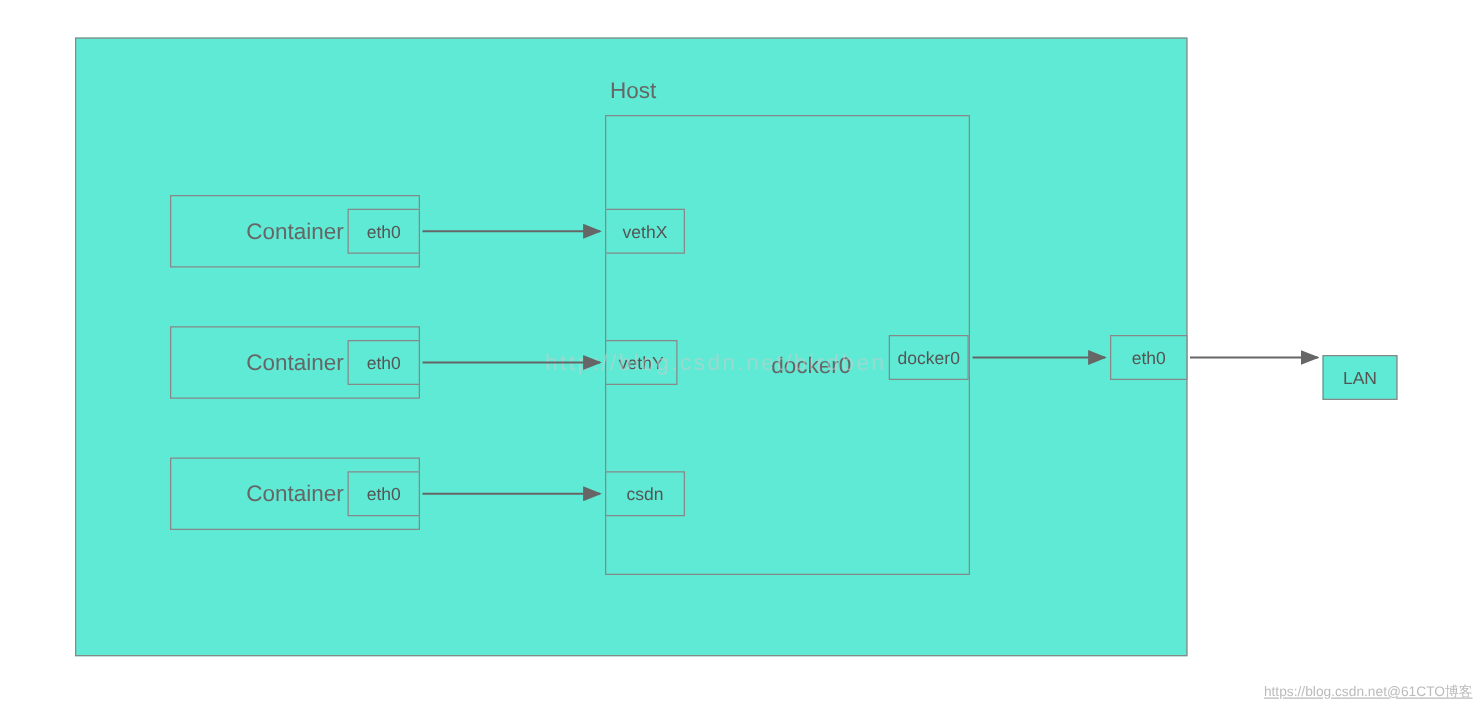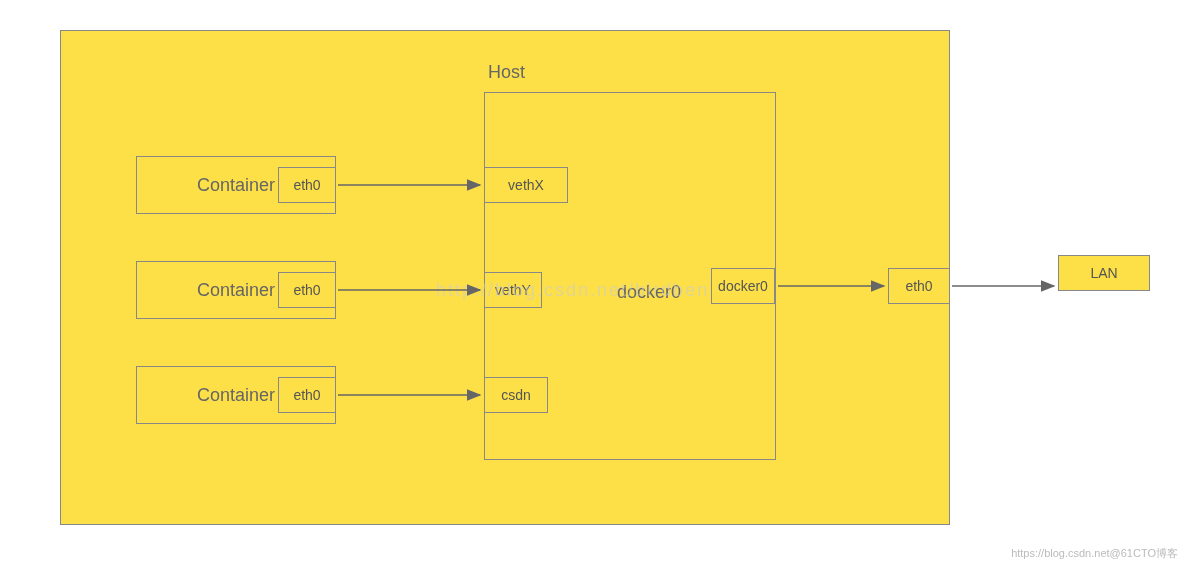--- a/index.html
+++ b/index.html
@@ -9,21 +9,21 @@
       font-family: Arial, sans-serif;
       font-size: 14px;
       color: #555;
       position: relative;
       background: #fff;
     }
     .canvas { position: absolute; inset: 0; }
     .box {
       position: absolute;
       border: 1.5px solid #888;
-      background: #fde047;
+      background: #5eead4;
       display: flex;
       align-items: center;
       justify-content: center;
     }
     .label {
       position: absolute;
       color: #666;
       font-size: 18px;
     }
     .watermark {
@@ -32,20 +32,21 @@
       font-size: 18px;
       letter-spacing: 2px;
       opacity: 0.55;
     }
     .footer {
       position: absolute;
       right: 6px;
       bottom: 4px;
       font-size: 11px;
       color: #bbb;
+      text-decoration: underline;
     }
     svg.arrows {
       position: absolute;
       inset: 0;
       width: 1184px;
       height: 565px;
     }
   </style>
 </head>
 <body>
@@ -55,21 +56,21 @@
   <div class="box" style="left:60px; top:30px; width:890px; height:495px; justify-content:flex-start; align-items:flex-start;"></div>
   <div class="label" style="left:488px; top:62px;">Host</div>
 
   <div class="box" style="left:484px; top:92px; width:292px; height:368px;"></div>
   <div class="label" style="left:617px; top:282px;">docker0</div>
 
   <div class="box" style="left:711px; top:268px; width:64px; height:36px;">
     <span>docker0</span>
   </div>
 
-  <div class="box" style="left:484px; top:167px; width:84px; height:36px;">
+  <div class="box" style="left:484px; top:167px; width:64px; height:36px;">
     <span>vethX</span>
   </div>
   <div class="box" style="left:484px; top:272px; width:58px; height:36px;">
     <span>vethY</span>
   </div>
   <div class="box" style="left:484px; top:377px; width:64px; height:36px;">
     <span>csdn</span>
   </div>
 
   <div class="box" style="left:136px; top:156px; width:200px; height:58px; justify-content:center;">
@@ -90,21 +91,21 @@
     <span class="label" style="position:static;">Container</span>
   </div>
   <div class="box" style="left:278px; top:377px; width:58px; height:36px;">
     <span>eth0</span>
   </div>
 
   <div class="box" style="left:888px; top:268px; width:62px; height:36px;">
     <span>eth0</span>
   </div>
 
-  <div class="box" style="left:1058px; top:255px; width:92px; height:36px;">
+  <div class="box" style="left:1058px; top:284px; width:60px; height:36px;">
     <span>LAN</span>
   </div>
 
   <div class="watermark" style="left:436px; top:280px;">http://blog.csdn.net/birdben</div>
 
   <svg class="arrows">
     <defs>
       <marker id="arrowhead" markerWidth="10" markerHeight="8" refX="9" refY="4" orient="auto">
         <polygon points="0 0, 10 4, 0 8" fill="#666"></polygon>
       </marker>

